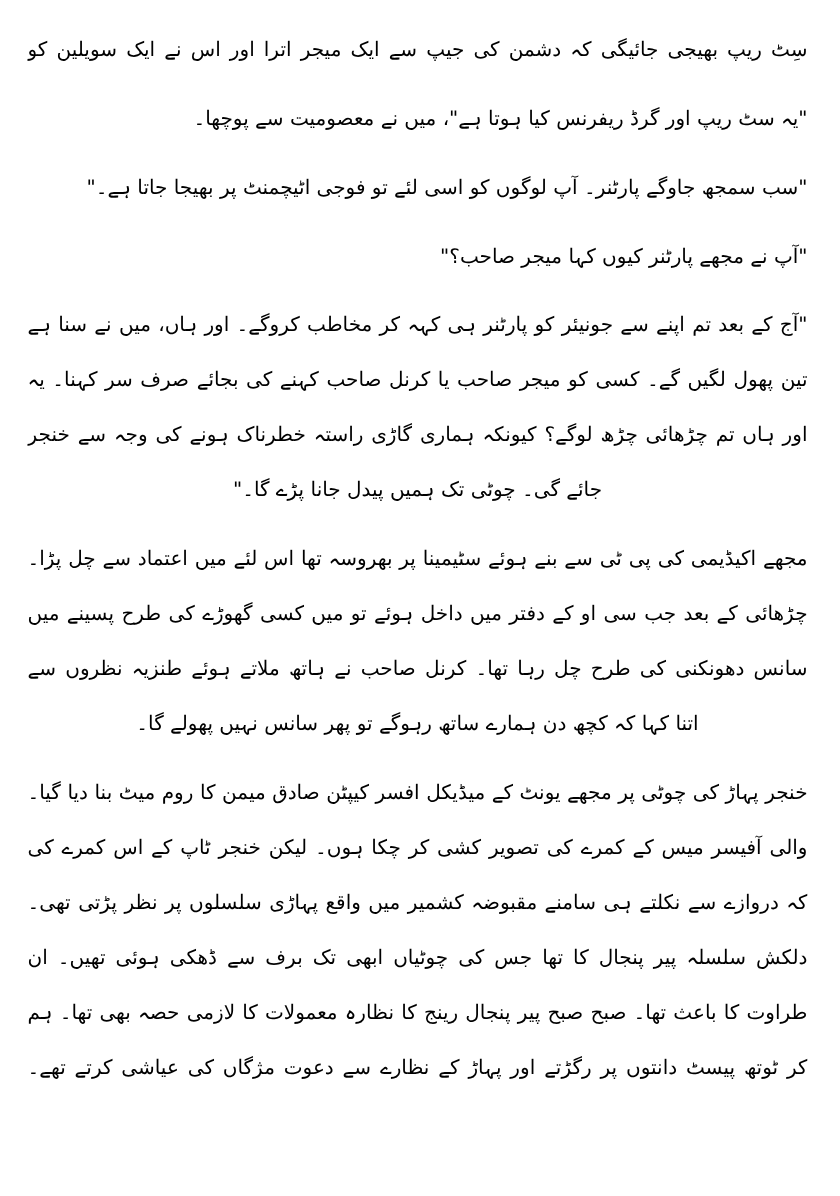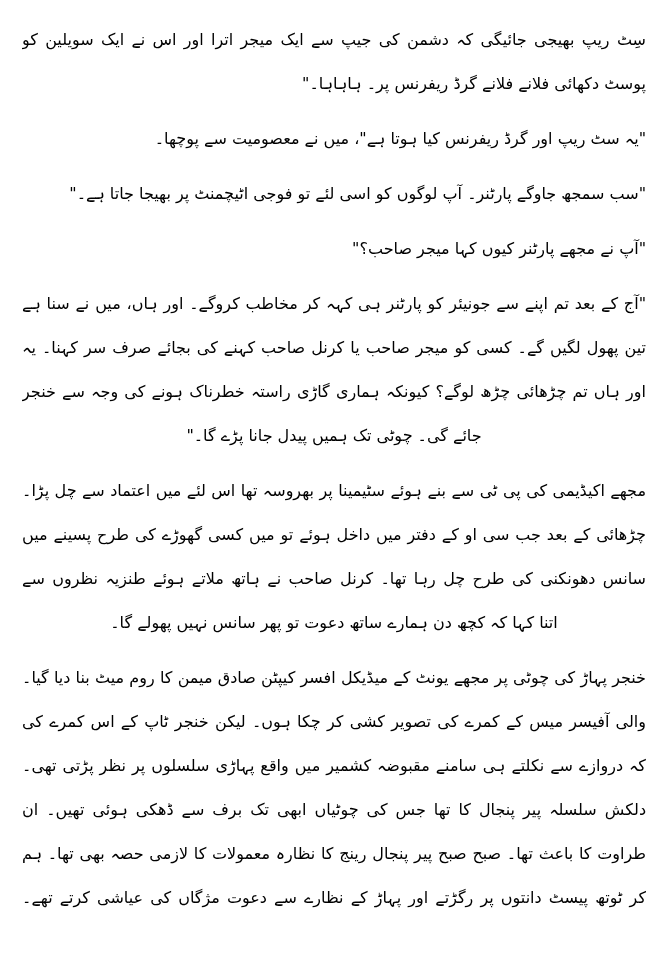--- a/index.html
+++ b/index.html
@@ -39,21 +39,20 @@
   }
 </style>
 </head>
 <body>
 
 <div class="page">
   <div class="content" dir="rtl" lang="ur">
 
     <div class="para">
       <div class="line line--full">سِٹ ریپ بھیجی جائیگی کہ دشمن کی جیپ سے ایک میجر اترا اور اس نے ایک سویلین کو اشارے سے ہماری</div>
-      <div class="line line--right">پوسٹ دکھائی فلانے فلانے گرڈ ریفرنس پر۔ ہاہاہا۔"</div>
     </div>
 
     <div class="para">
       <div class="line line--right">"یہ سٹ ریپ اور گرڈ ریفرنس کیا ہوتا ہے"، میں نے معصومیت سے پوچھا۔</div>
     </div>
 
     <div class="para">
       <div class="line line--right">"سب سمجھ جاوگے پارٹنر۔ آپ لوگوں کو اسی لئے تو فوجی اٹیچمنٹ پر بھیجا جاتا ہے۔"</div>
     </div>
 
@@ -65,21 +64,21 @@
       <div class="line line--full">"آج کے بعد تم اپنے سے جونیئر کو پارٹنر ہی کہہ کر مخاطب کروگے۔ اور ہاں، میں نے سنا ہے تمہیں کپتانی کے</div>
       <div class="line line--full">تین پھول لگیں گے۔ کسی کو میجر صاحب یا کرنل صاحب کہنے کی بجائے صرف سر کہنا۔ یہ ہماری روایات ہیں۔</div>
       <div class="line line--full">اور ہاں تم چڑھائی چڑھ لوگے؟ کیونکہ ہماری گاڑی راستہ خطرناک ہونے کی وجہ سے خنجر پہاڑ کے دامن تک</div>
       <div class="line line--center">جائے گی۔ چوٹی تک ہمیں پیدل جانا پڑے گا۔"</div>
     </div>
 
     <div class="para">
       <div class="line line--full">مجھے اکیڈیمی کی پی ٹی سے بنے ہوئے سٹیمینا پر بھروسہ تھا اس لئے میں اعتماد سے چل پڑا۔ لیکن پونے گھنٹے کی</div>
       <div class="line line--full">چڑھائی کے بعد جب سی او کے دفتر میں داخل ہوئے تو میں کسی گھوڑے کی طرح پسینے میں نہایا ہوا تھا اور میرا</div>
       <div class="line line--full">سانس دھونکنی کی طرح چل رہا تھا۔ کرنل صاحب نے ہاتھ ملاتے ہوئے طنزیہ نظروں سے مجھے دیکھا اور صرف</div>
-      <div class="line line--center">اتنا کہا کہ کچھ دن ہمارے ساتھ دعوت تو پھر سانس نہیں پھولے گا۔</div>
+      <div class="line line--center">اتنا کہا کہ کچھ دن ہمارے ساتھ رہوگے تو پھر سانس نہیں پھولے گا۔</div>
     </div>
 
     <div class="para">
       <div class="line line--full">خنجر پہاڑ کی چوٹی پر مجھے یونٹ کے میڈیکل افسر کیپٹن صادق میمن کا روم میٹ بنا دیا گیا۔ میں آپ کے لئے جہلم</div>
       <div class="line line--full">والی آفیسر میس کے کمرے کی تصویر کشی کر چکا ہوں۔ لیکن خنجر ٹاپ کے اس کمرے کی خوبصورت بات یہ تھی</div>
       <div class="line line--full">کہ دروازے سے نکلتے ہی سامنے مقبوضہ کشمیر میں واقع پہاڑی سلسلوں پر نظر پڑتی تھی۔ ان میں سب سے زیادہ</div>
       <div class="line line--full">دلکش سلسلہ پیر پنجال کا تھا جس کی چوٹیاں ابھی تک برف سے ڈھکی ہوئی تھیں۔ ان چوٹیوں کا نظارہ آنکھوں کی</div>
       <div class="line line--full">طراوت کا باعث تھا۔ صبح صبح پیر پنجال رینج کا نظارہ معمولات کا لازمی حصہ بھی تھا۔ ہم پانی کا گلاس ہاتھ میں پکڑ</div>
       <div class="line line--full">کر ٹوتھ پیسٹ دانتوں پر رگڑتے اور پہاڑ کے نظارے سے دعوت مژگاں کی عیاشی کرتے تھے۔ اوپن ائر میں اس</div>
     </div>

